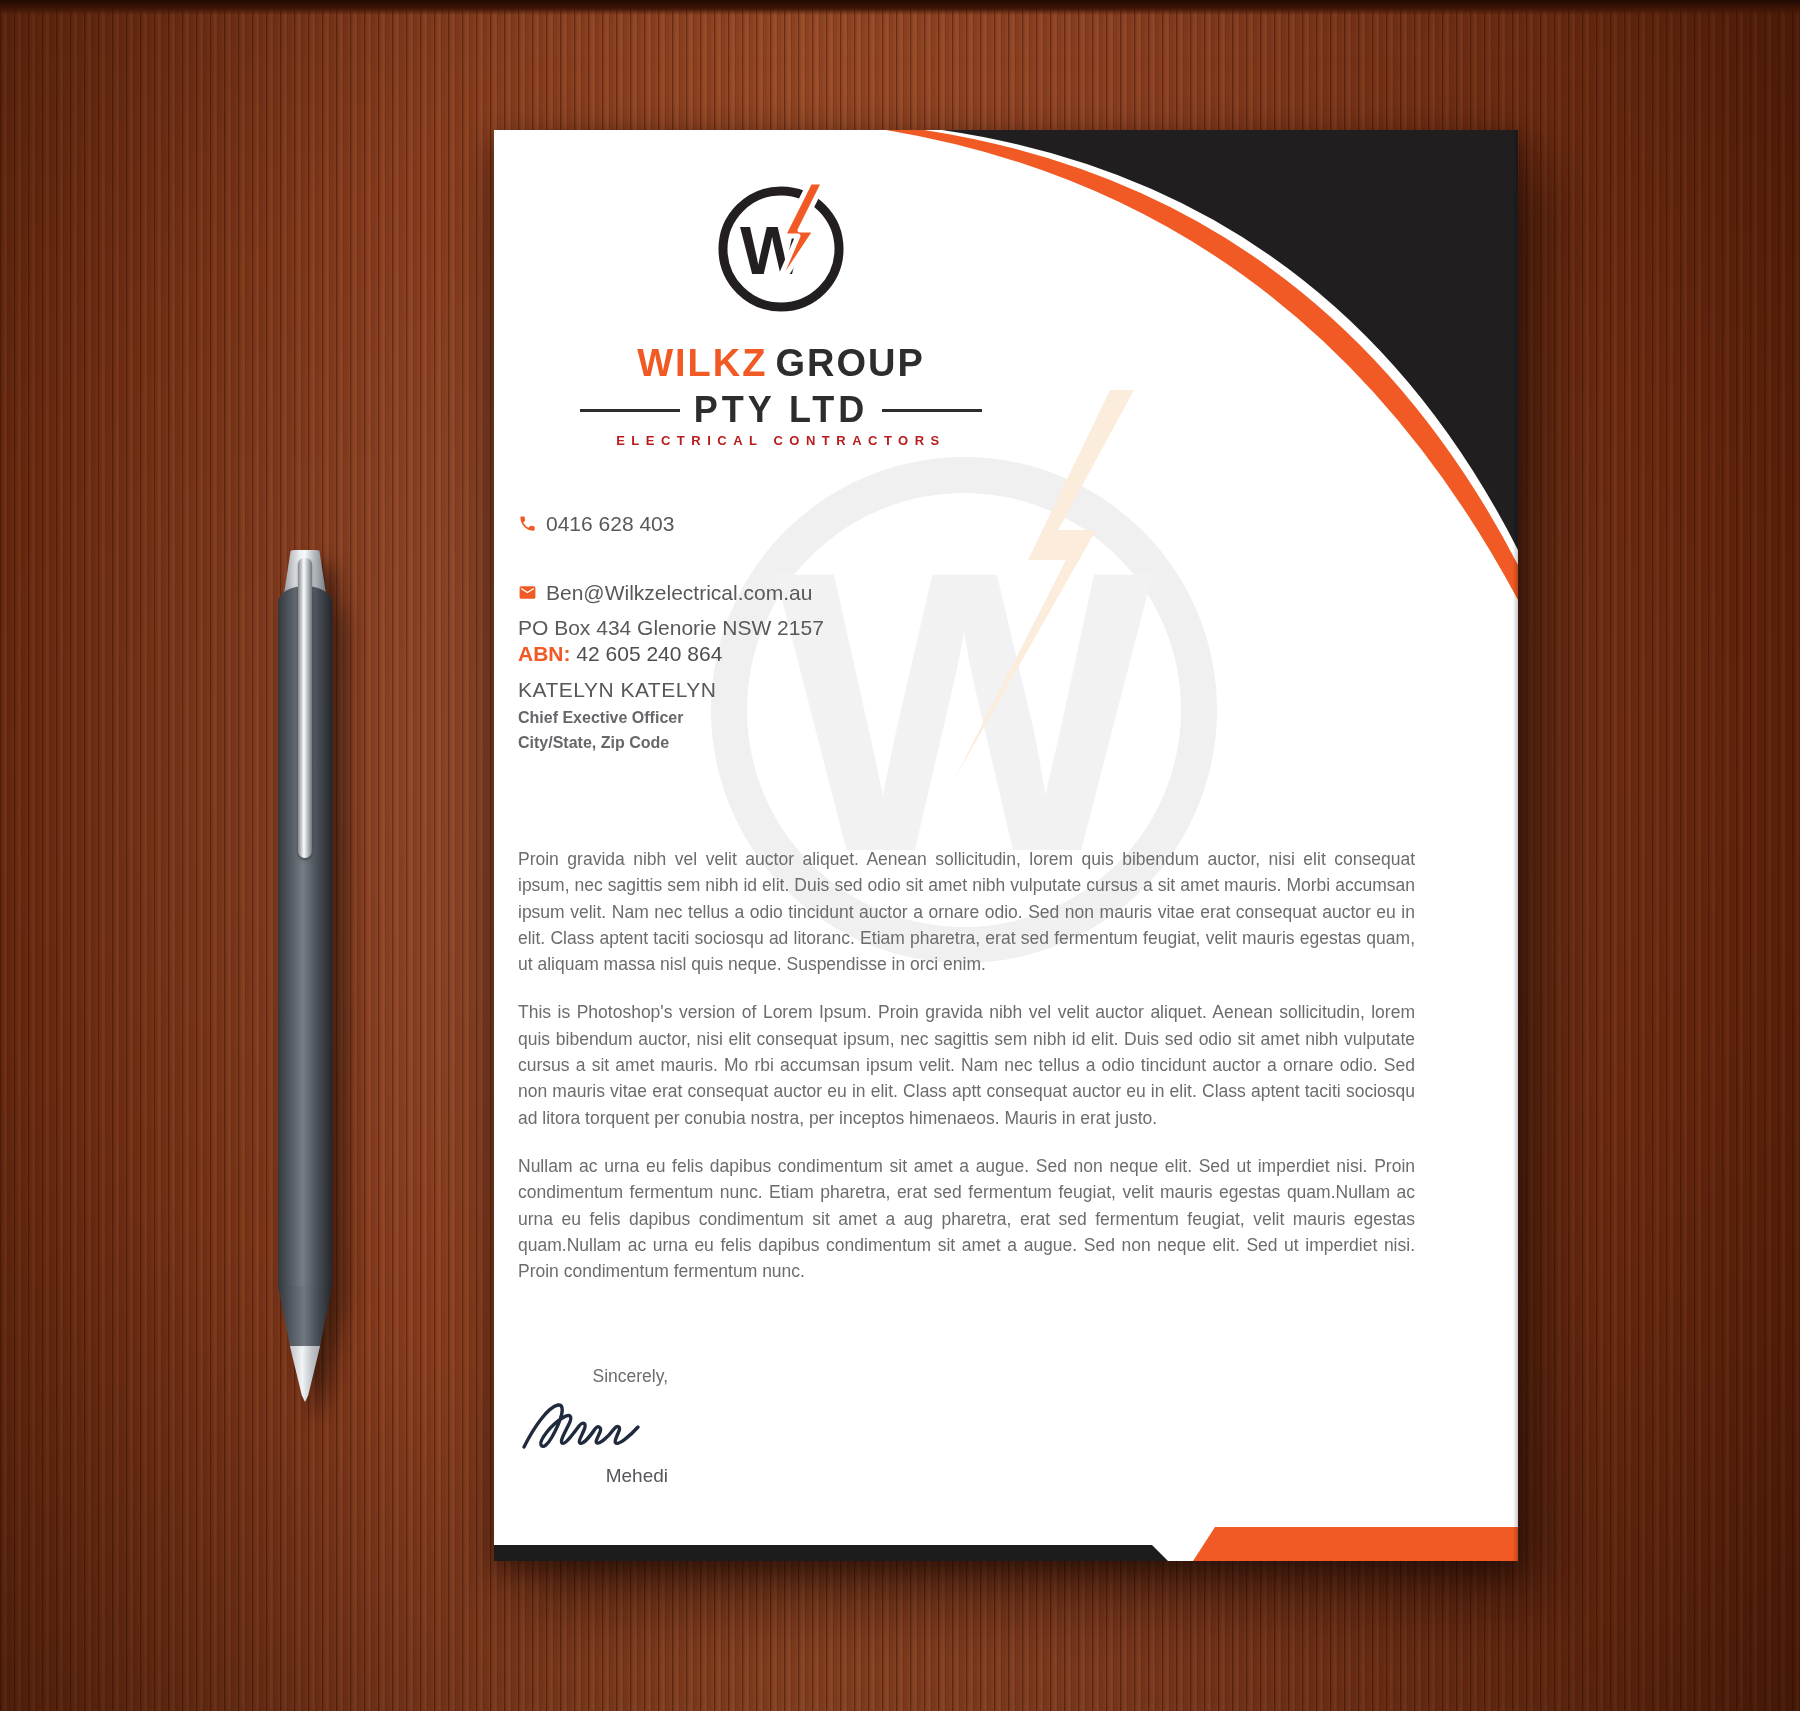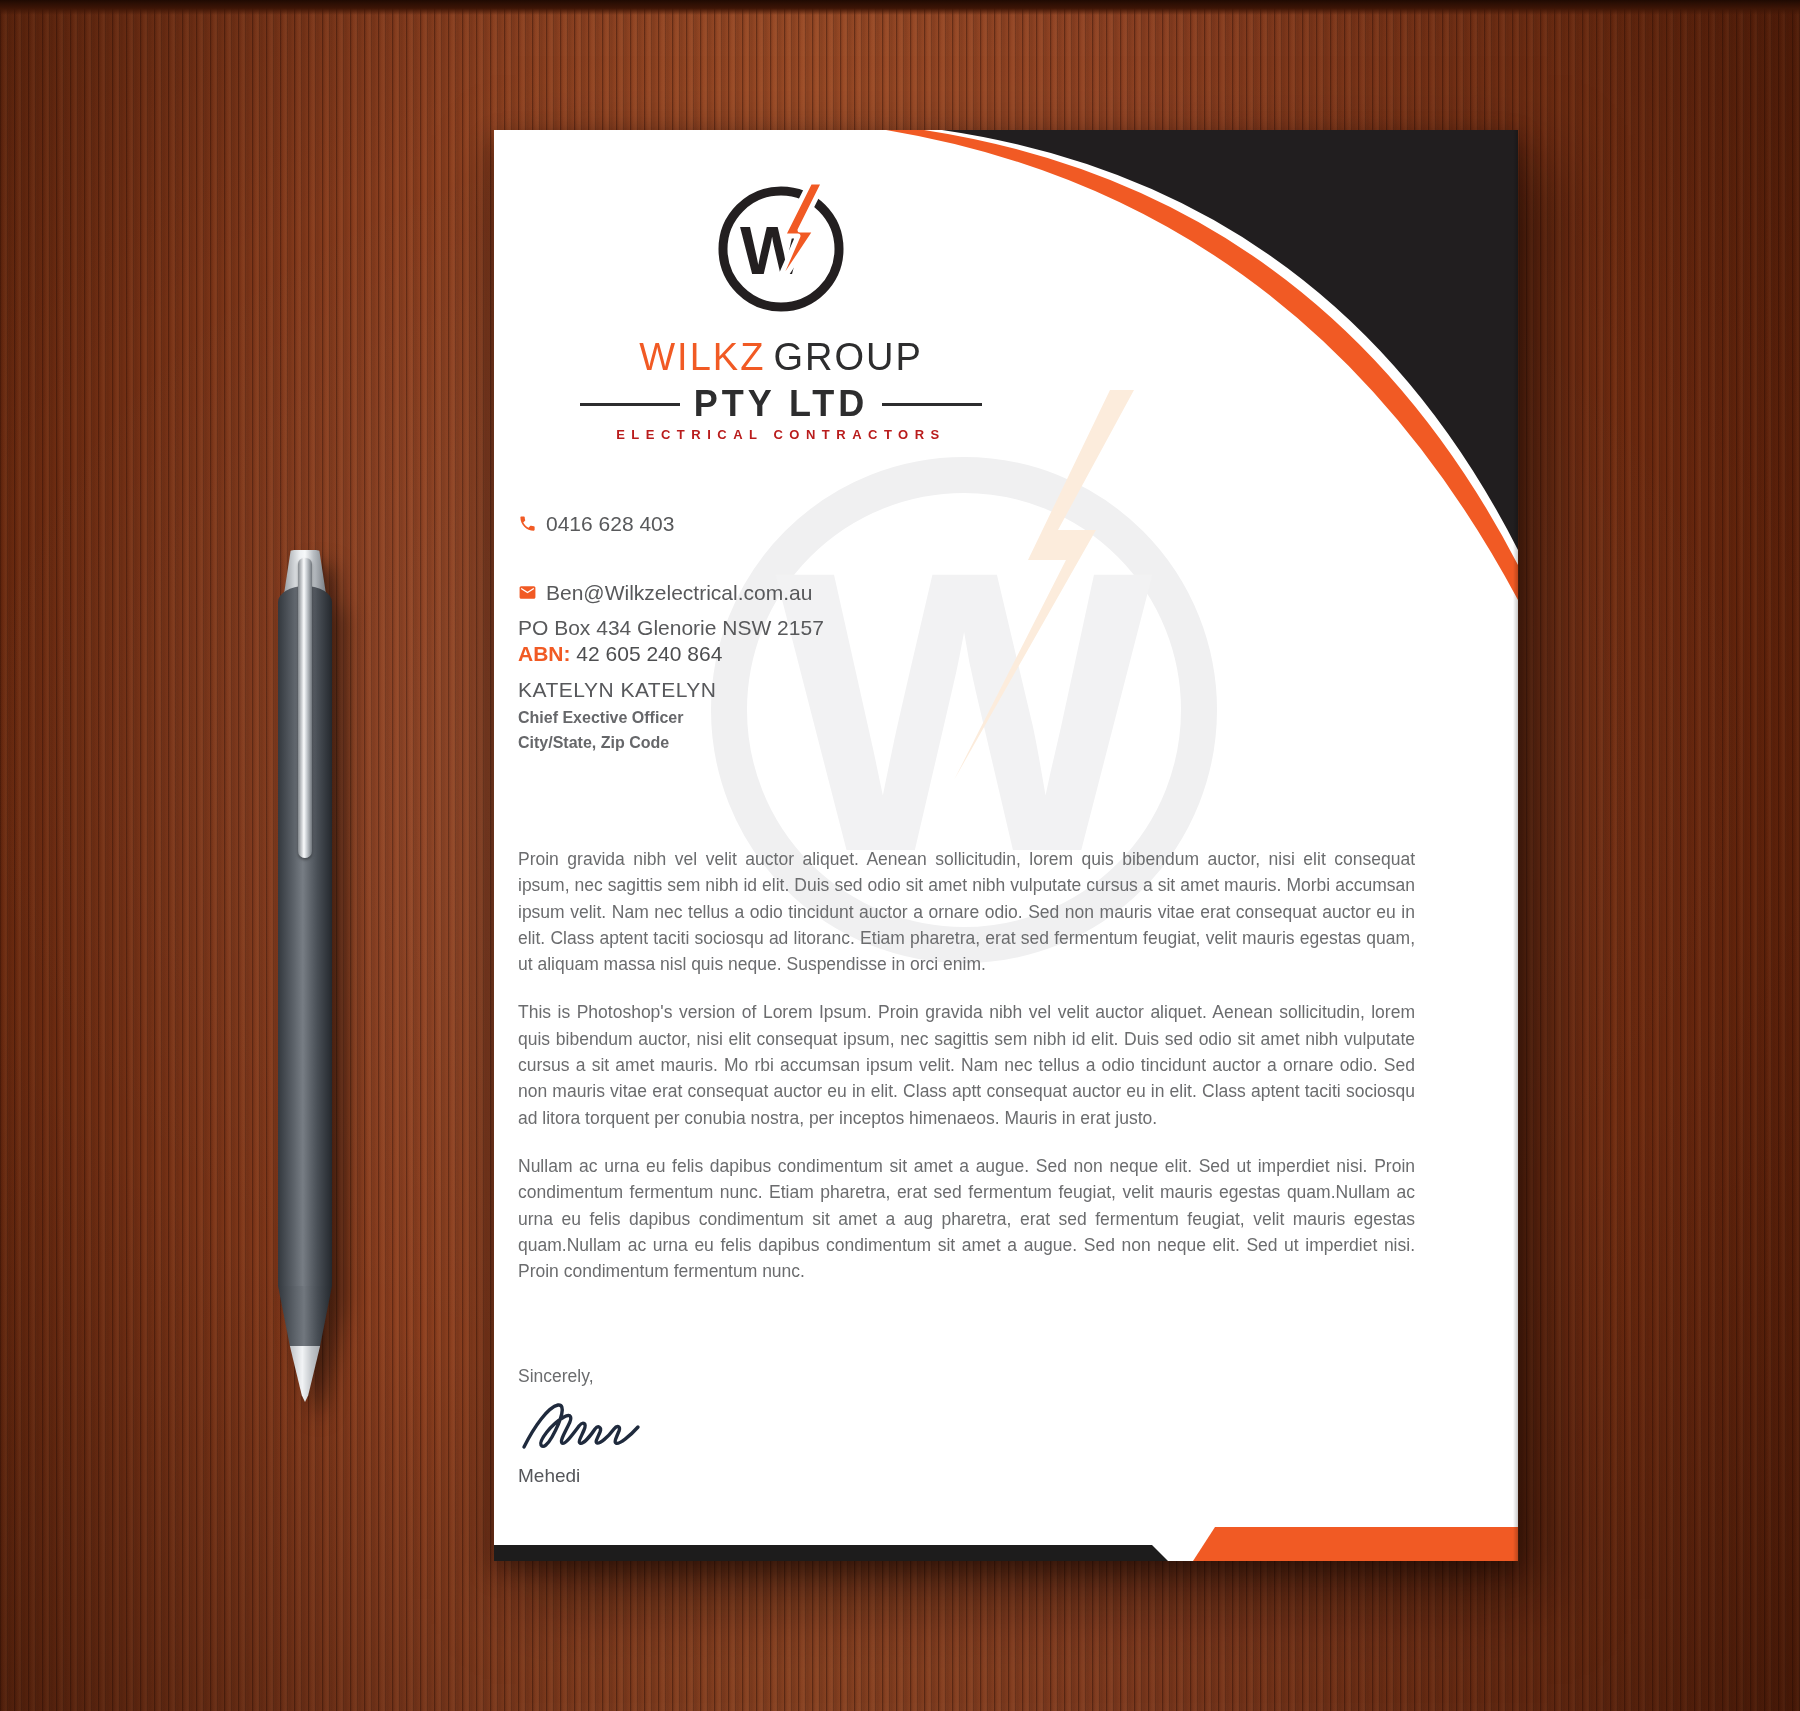--- a/index.html
+++ b/index.html
@@ -51,21 +51,21 @@
   svg.watermark   { position:absolute; left:120px; top:250px; z-index:0; }
   svg.corner-deco { position:absolute; right:0; top:0; z-index:1; }
 
   .strip-black { position:absolute; left:0; bottom:0; width:674px; height:16px; background:#1d1c1c; z-index:1;
     clip-path:polygon(0 0, 658px 0, 674px 100%, 0 100%); }
   .strip-orange { position:absolute; right:0; bottom:0; width:325px; height:34px; background:#f15a24; z-index:1;
     clip-path:polygon(22px 0, 100% 0, 100% 100%, 0 100%); }
 
   
   .brand-block { position:absolute; left:0; top:44px; width:574px; text-align:center; z-index:2; }
-  .brand-name { margin-top:8px; font-size:38px; font-weight:normal; letter-spacing:2px; color:#2d2d2e; white-space:nowrap; }
+  .brand-name { margin-top:14px; font-size:38px; font-weight:bold; letter-spacing:2px; color:#2d2d2e; white-space:nowrap; }
   .brand-name .accent { color:#f15a24; margin-right:8px; }
   .brand-sub { margin-top:4px; font-size:36px; font-weight:bold; letter-spacing:4px; color:#2d2d2e; }
   .rule { display:inline-block; width:100px; height:3px; background:#2d2d2e; vertical-align:middle; margin:0 14px 4px 14px; }
   .brand-tagline { margin-top:2px; font-size:13px; font-weight:bold; letter-spacing:6.5px; color:#b91c1c; }
 
   
   .contact-block { position:absolute; left:24px; top:338px; z-index:2; color:#58595b; font-size:21px; }
   .contact-row { display:flex; align-items:center; gap:9px; line-height:27px;margin-top:42px; }
   .contact-row svg { flex:0 0 auto; }
   .contact-address { margin-top:9px; line-height:26px; }
@@ -75,21 +75,21 @@
   
   .recipient-block { position:absolute; left:24px; top:548px; z-index:2; }
   .recipient-name { font-size:21px; color:#57585b; letter-spacing:0.5px; }
   .recipient-title, .recipient-location { font-size:16px; color:#66676a; margin-top:7px;font-weight:bold; }
 
   
   .letter-body { position:absolute; left:24px; top:716px; width:897px; z-index:2; }
   .letter-body p { font-size:17.5px; line-height:26.3px; color:#6b6c6e; text-align:justify; margin-bottom:22px; }
 
   
-  .closing-block { position:absolute; left:24px; top:1236px; z-index:2; }
+  .closing-block { position:absolute; left:24px; top:1236px; z-index:2;text-align:right; }
   .closing-text { font-size:17.5px; color:#6b6c6e; }
   .signature { margin:10px 0 2px 0; }
   .sender-name { font-size:19px; color:#55565a; }
 </style>
 </head>
 <body>
 
 <div class="scene">
   <div class="wood-top-edge"></div>
 

